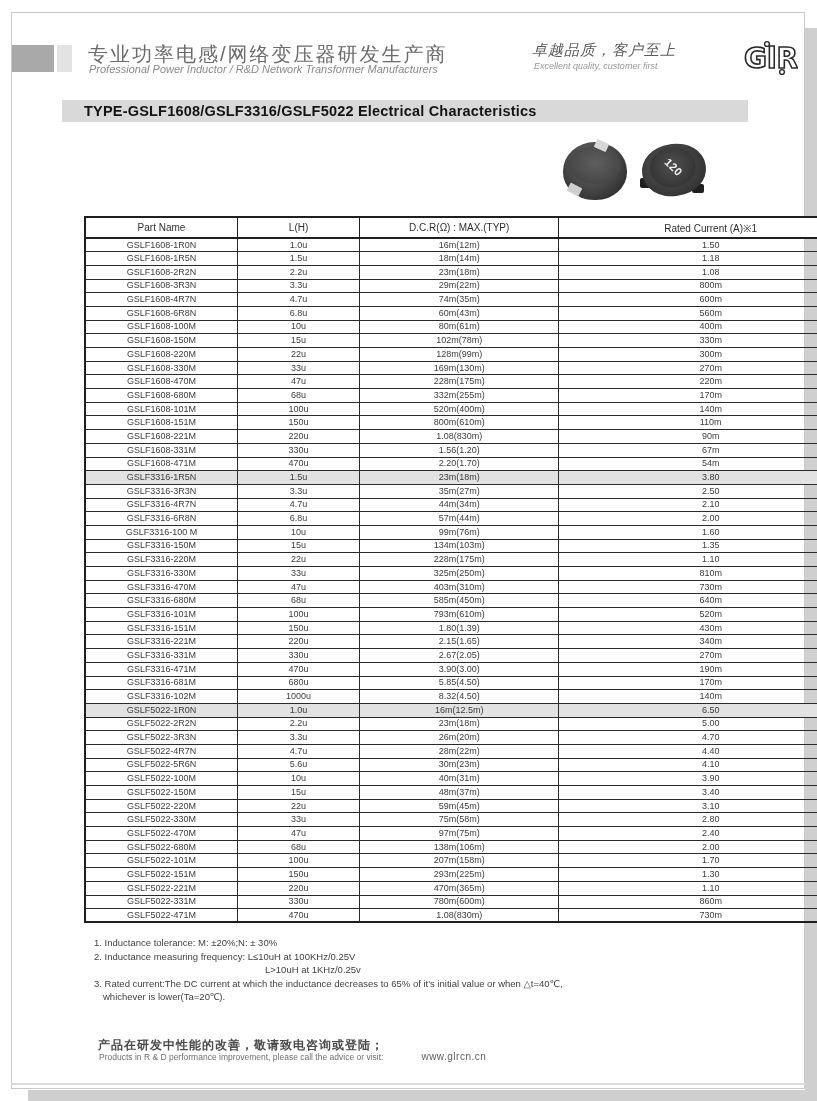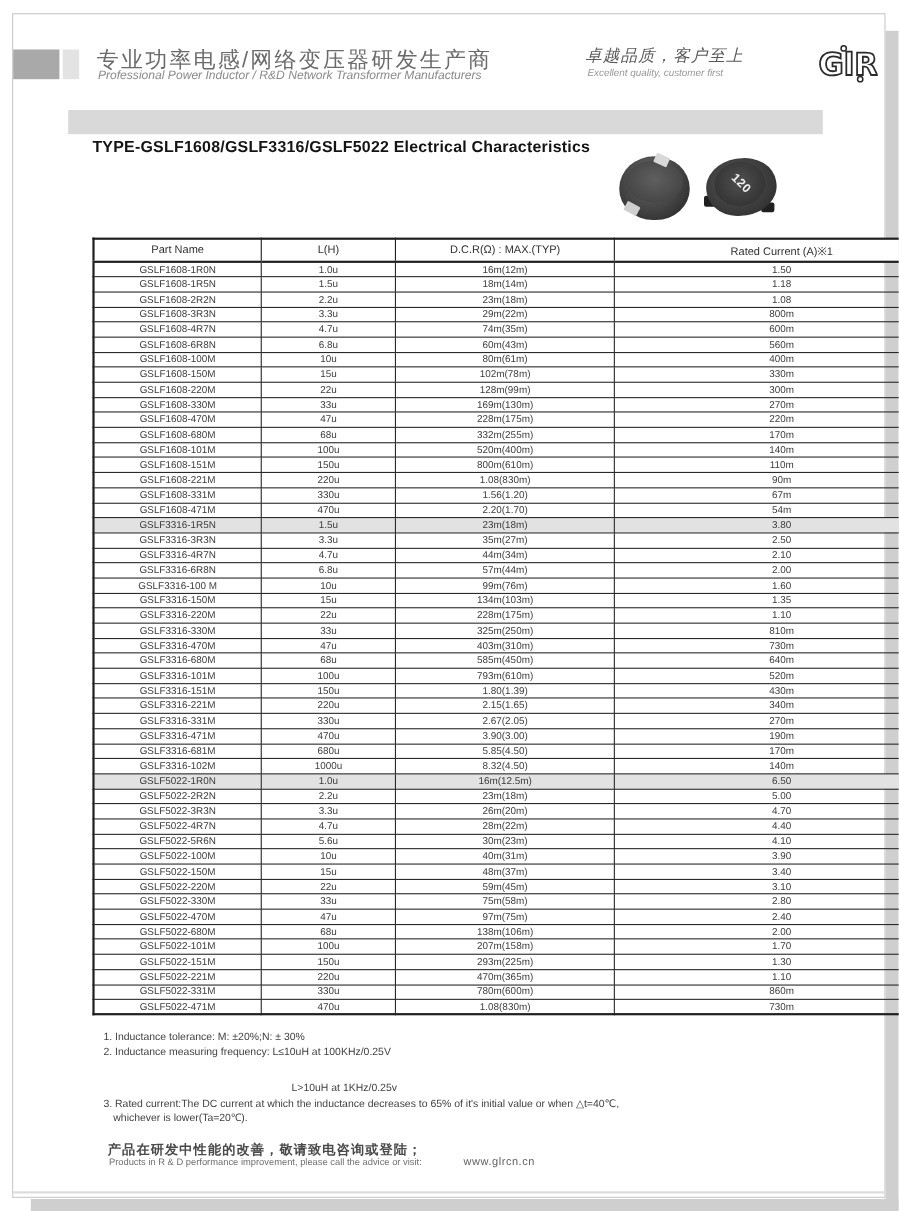--- a/index.html
+++ b/index.html
@@ -13,21 +13,21 @@
   .sq-dark  { position:absolute; left:12px; top:45px; width:42px; height:27px; background:#a9a9a9; }
   .sq-light { position:absolute; left:57px; top:45px; width:15px; height:27px; background:#e3e3e3; }
   .company-cn { position:absolute; left:88px; top:41px; font-size:20px; color:#6b6b6b; letter-spacing:2px; }
   .company-en { position:absolute; left:89px; top:63px; font-size:11px; font-style:italic; color:#8a8a8a; }
   .tagline-cn { position:absolute; left:532px; top:41px; font-size:15px; font-style:italic; color:#5a5a5a; letter-spacing:1px; }
   .tagline-en { position:absolute; left:534px; top:61px; font-size:9px; font-style:italic; color:#979797; }
   .logo-box { position:absolute; left:742px; top:36px; width:56px; height:44px; }
 
   
   .title-bar { position:absolute; left:62px; top:100px; width:686px; height:22px; background:#d9d9d9; }
-  .title-bar span { display:block; padding-left:22px; line-height:22px; font-size:14.5px; font-weight:bold; color:#141414; letter-spacing:0.2px;margin-top:23px; }
+  .title-bar span { display:block; padding-left:22px; line-height:22px; font-size:14.5px; font-weight:bold; color:#141414; letter-spacing:0.2px; }
 
   
   .prod1 { position:absolute; left:563px; top:142px; width:64px; height:58px; border-radius:50% 50% 48% 48%;
            background:radial-gradient(ellipse at 45% 35%, #6b6b6b 0%, #4a4a4a 45%, #333 75%, #262626 100%); }
   .prod1:before { content:""; position:absolute; left:6px; top:4px; width:52px; height:38px; border-radius:50%;
            background:radial-gradient(ellipse at 50% 45%, #5f5f5f, #474747 70%, #3a3a3a 100%); }
   .tab1a { position:absolute; left:595px; top:141px; width:13px; height:9px; background:#d8d8d8; transform:rotate(24deg); border-radius:1px; }
   .tab1b { position:absolute; left:568px; top:185px; width:13px; height:9px; background:#cfcfcf; transform:rotate(28deg); border-radius:1px; }
   .prod2 { position:absolute; left:642px; top:144px; width:64px; height:52px; border-radius:48%;
            background:radial-gradient(ellipse at 45% 40%, #565656 0%, #3d3d3d 55%, #272727 100%); transform:rotate(-8deg); }
@@ -40,21 +40,21 @@
 
   
   .tbl-wrap { position:absolute; left:84px; top:216px; width:780px; }
   table { width:100%; border-collapse:collapse; border:2px solid #1f1f1f; table-layout:fixed; }
   th { height:21px; font-size:10px; font-weight:normal; color:#2f2f2f; border:1px solid #1f1f1f; border-bottom-width:2px; background:#ffffff; }
   td { height:13.7px; font-size:9px; color:#3c3c3c; text-align:center; border:1px solid #2a2a2a; padding:0; line-height:1; overflow:hidden; white-space:nowrap; }
   tr.hl td { background:#e2e2e2; }
 
   
   .notes { position:absolute; left:94px; top:936px; font-size:9.5px; color:#3f3f3f; line-height:13.5px; }
-  .note-indent { padding-left:171px;margin-top:20px; }
+  .note-indent { padding-left:171px; }
   .note-wrap2 { padding-left:9px; }
 
   
   .footer-cn { position:absolute; left:98px; top:1037px; font-size:12px; font-weight:bold; color:#4a4a4a; letter-spacing:1px; }
   .footer-en-row { position:absolute; left:99px; top:1051px; font-size:8.5px; color:#6f6f6f; }
   .footer-url { margin-left:38px; font-size:10px; color:#606060; letter-spacing:0.5px; }
   .footer-line { position:absolute; left:11px; top:1083px; width:794px; height:2px; background:#dcdcdc; }
 </style>
 </head>
 <body>

